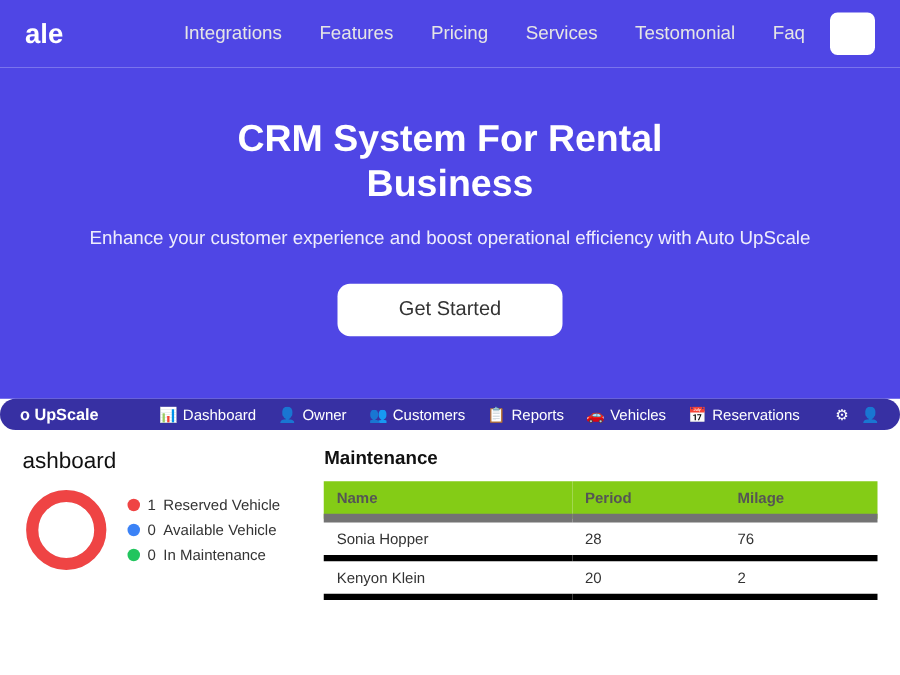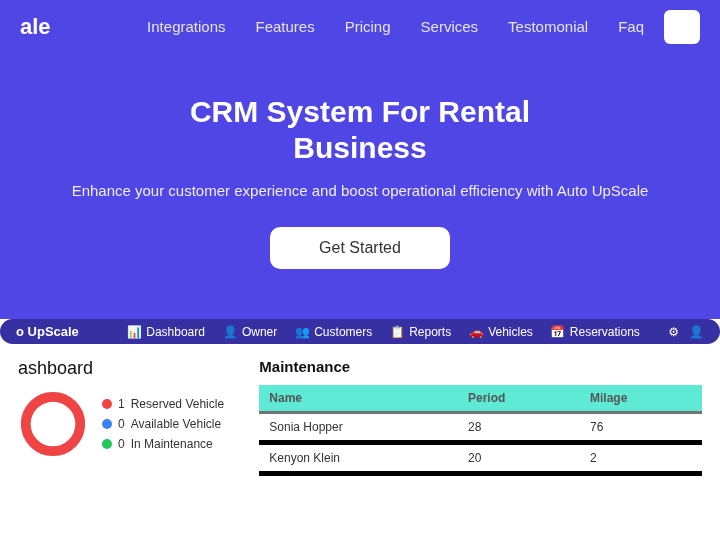--- a/index.html
+++ b/index.html
@@ -167,26 +167,26 @@
       font-weight: bold;
       margin-bottom: 10px;
       color: #111;
     }
     .maint-table {
       width: 100%;
       border-collapse: collapse;
       font-size: 12px;
     }
     .maint-table th {
-      background: #5eead4;
+      background: #84cc16;
       padding: 6px 10px;
       text-align: left;
       font-weight: 600;
       color: #555;
-      border-bottom: 3px solid #737373;
+      border-bottom: 7px solid #737373;
     }
     .maint-table td {
       padding: 6px 10px;
       border-bottom: 5px solid #000000;
       color: #333;
     }
   </style>
 </head>
 <body>
 

